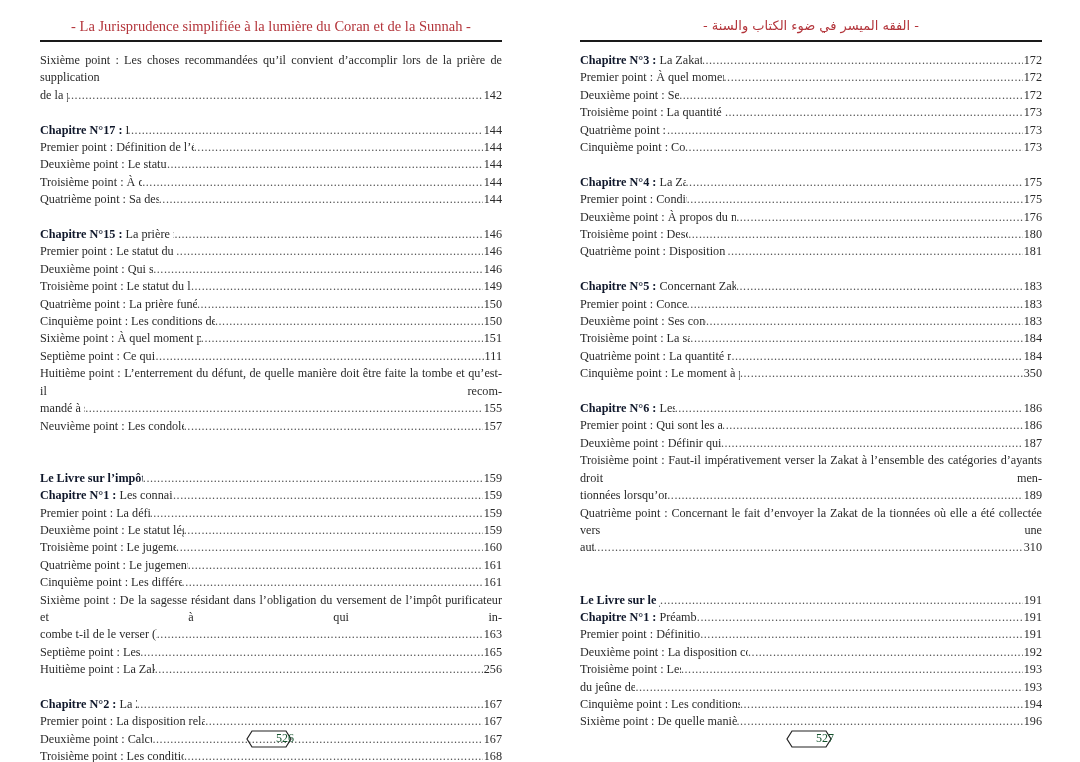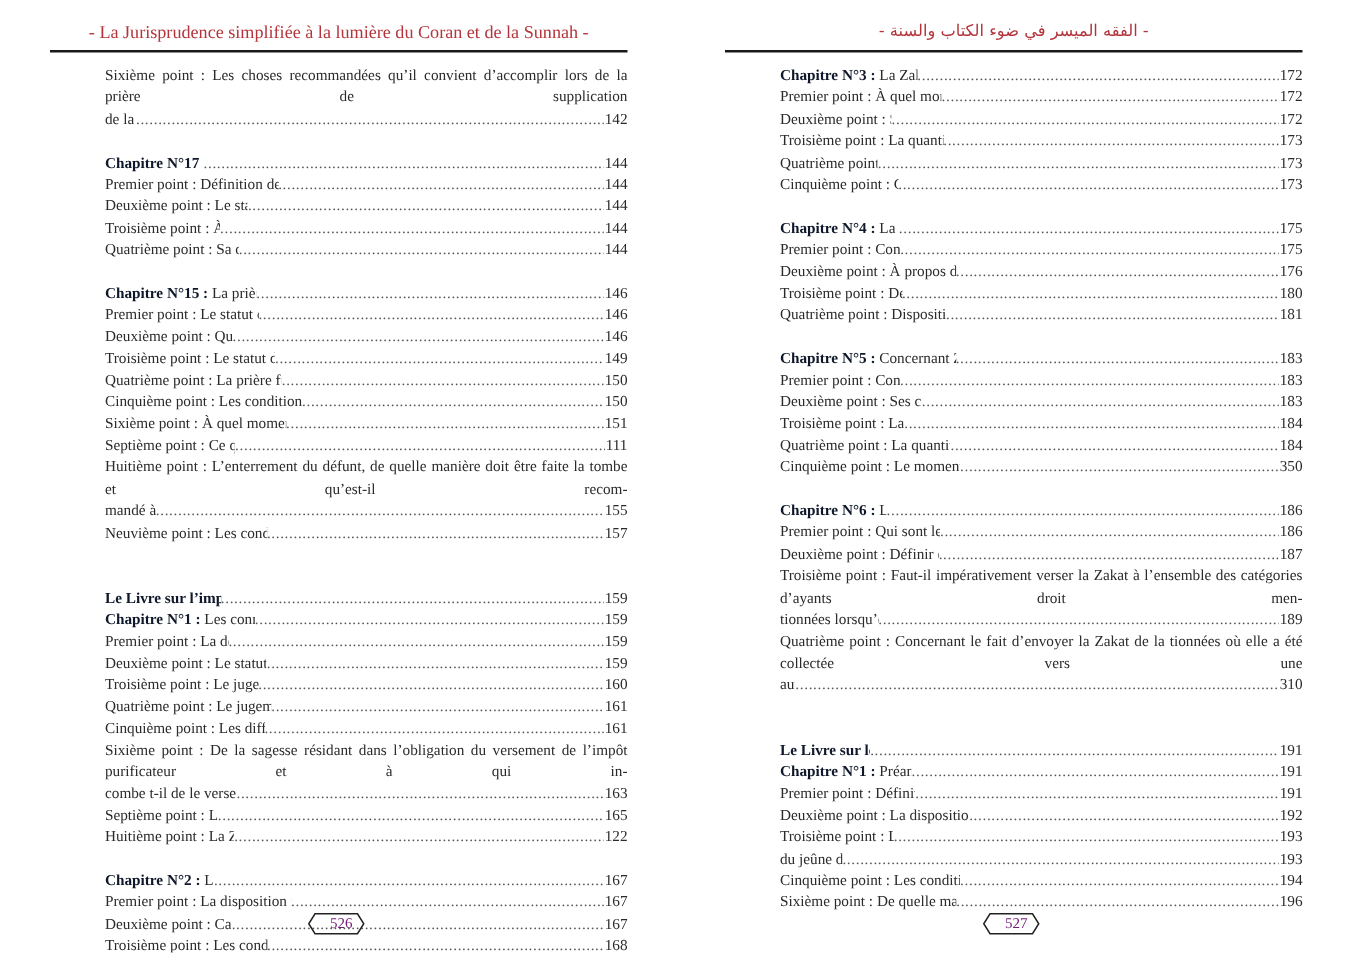--- a/index.html
+++ b/index.html
@@ -16,38 +16,38 @@
     font-size: 14.5px; color: #b3343a; white-space: nowrap;
   }
   .page.left .header { left: 40px; width: 462px; }
   .page.right .header { left: 40px; width: 462px; direction: rtl; font-family: "DejaVu Sans", sans-serif; font-size: 13px; }
   .rule { position: absolute; top: 40px; height: 1.5px; background: #1a1a1a; }
   .page.left .rule { left: 40px; width: 462px; }
   .page.right .rule { left: 40px; width: 462px; }
   .toc { position: absolute; top: 52px; width: 462px; font-size: 12.2px; line-height: 17.4px; }
   .page.left .toc { left: 40px; }
   .page.right .toc { left: 40px; }
-  .entry { display: flex; align-items: baseline; margin-left: 44px; }
+  .entry { display: flex; align-items: baseline; }
   .entry.wrap { display: block; text-align: justify; }
   .entry .txt { white-space: nowrap; overflow: hidden; flex: 0 1 auto; }
   .entry .lead { flex: 1 1 auto; overflow: hidden; white-space: nowrap; color: #555; letter-spacing: 0.5px; }
   .entry .lead::after { content: "........................................................................................................................................................................................................................"; }
   .entry .num { flex: 0 0 auto; padding-left: 1px; }
   .wrap .line1 { display: block; text-align: justify; text-align-last: justify; }
   .wrap .line2 { display: flex; align-items: baseline; }
   .b { font-weight: bold; color: #0f172a; }
   .gap { height: 17.4px; }
   .gap2 { height: 34.8px; }
   .pnum {
     position: absolute; top: 730px; width: 46px; height: 18px;
   }
   .page.left .pnum { left: 246px; }
   .page.right .pnum { left: 246px; }
   .pnum svg { position: absolute; left: 0; top: 0; }
-  .pnum span { position: absolute; left: 4px; width: 46px; top: 1px; text-align: center; font-size: 12px; color: #701a75; }
+  .pnum span { position: absolute; left: 16px; width: 46px; top: 1px; text-align: center; font-size: 12px; color: #14532d; }
 </style>
 </head>
 <body>
 
 <div class="page left">
   <div class="header">- La Jurisprudence simplifiée à la lumière du Coran et de la Sunnah -</div>
   <div class="rule"></div>
   <div class="toc" id="toc-left">
       <div class="entry wrap">
         <div class="line1"><span>Sixième point : Les choses recommandées qu’il convient d’accomplir lors de la prière de supplication</span></div>
@@ -182,21 +182,21 @@
         </div>
       </div>
       <div class="entry">
         <span class="txt"><span>Septième point : Les différents types de Zakat</span></span>
         <span class="lead"></span>
         <span class="num">165</span>
       </div>
       <div class="entry">
         <span class="txt"><span>Huitième point : La Zakat relative à la créance de dette</span></span>
         <span class="lead"></span>
-        <span class="num">122</span>
+        <span class="num">256</span>
       </div>
       <div class="gap"></div>
       <div class="entry">
         <span class="txt"><span class="b">Chapitre N°2 :</span><span> La Zakat sur l’or et l’argent</span></span>
         <span class="lead"></span>
         <span class="num">167</span>
       </div>
       <div class="entry">
         <span class="txt"><span>Premier point : La disposition relative à la Zakat sur ces deux métaux et les preuves à ce sujet</span></span>
         <span class="lead"></span>

